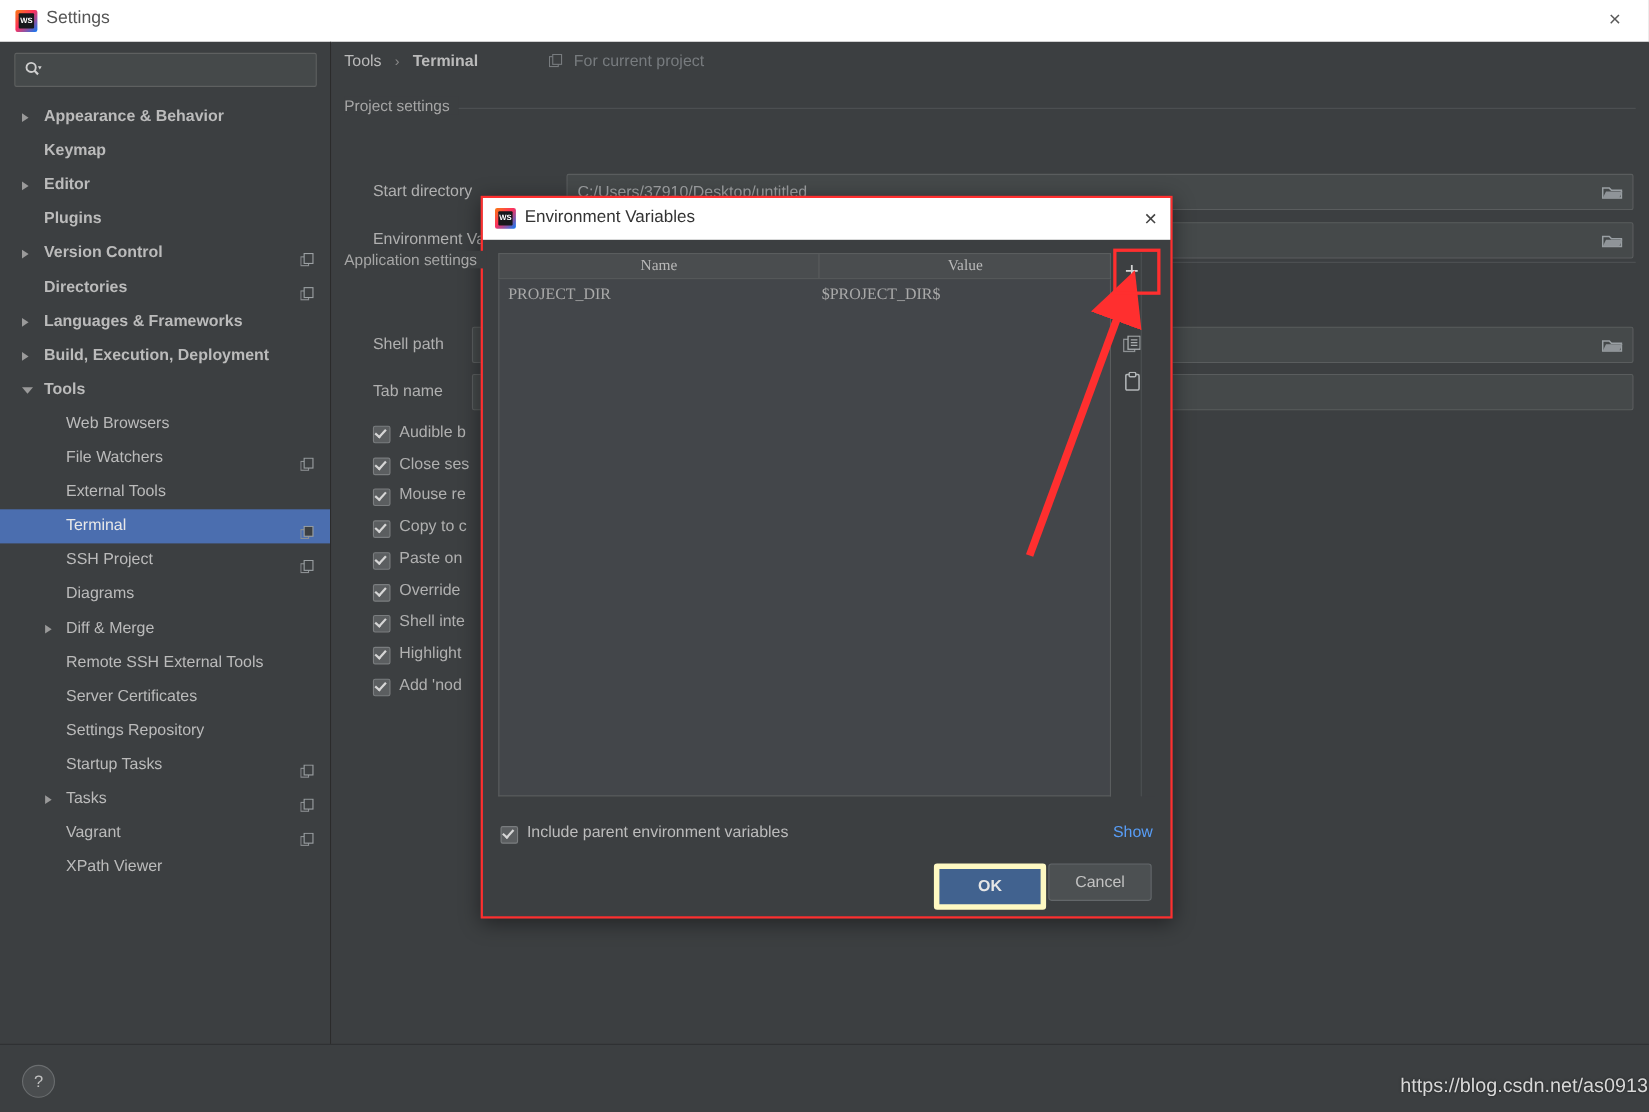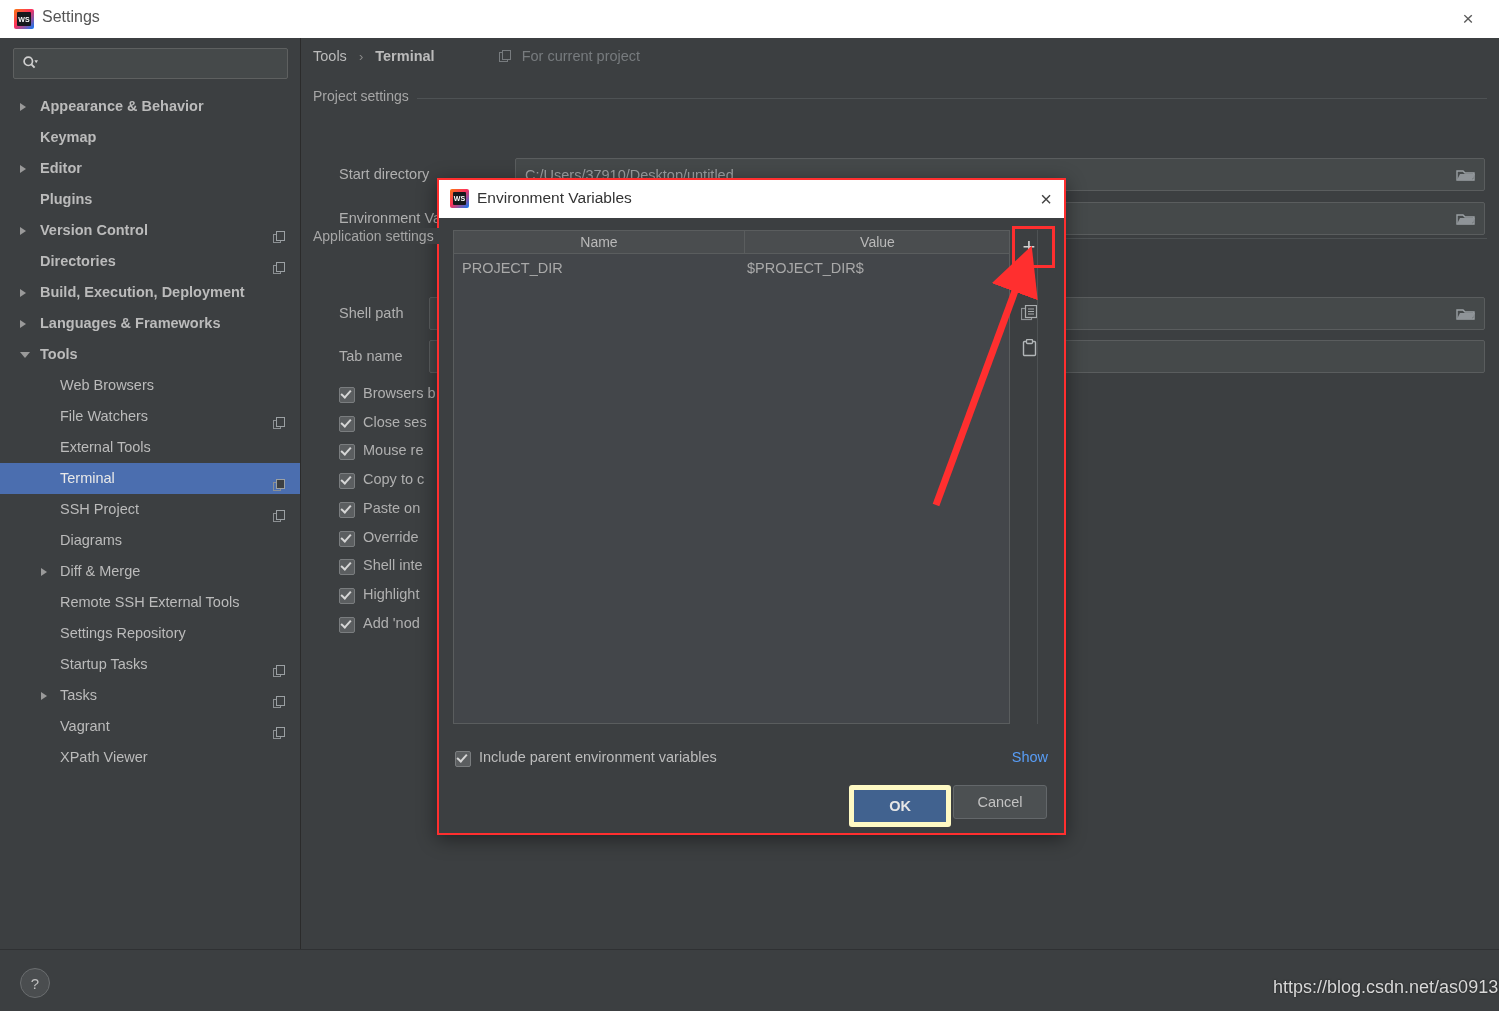--- a/index.html
+++ b/index.html
@@ -152,21 +152,21 @@
   }
   .dlg-logo::after{
     content:"WS";position:absolute;left:3px;top:3px;right:3px;bottom:3px;
     background:#16181c;color:#ffffff;font-size:7px;font-weight:bold;
     display:flex;align-items:center;justify-content:center;border-radius:1px;
   }
   .dlg-name{position:absolute;left:38px;top:9px;font-size:15.5px;color:#333333;}
   .dlg-close{position:absolute;right:12px;top:8px;font-size:20px;color:#444;}
 
   .tablewrap{
-    position:absolute;left:14px;top:50px;width:443px;height:682px;
+    position:absolute;left:14px;top:50px;width:443px;height:682px;font-family:Liberation Serif, serif;
   }
   .thead{
     position:absolute;left:0;top:0;width:557px;height:24px;
     background:#4a4d4f;border:1px solid #5a5d5e;border-bottom:1px solid #5a5d5e;
     box-sizing:border-box;
   }
   .th{
     position:absolute;top:0;height:22px;line-height:22px;text-align:center;
     font-size:14px;color:#b9b9b9;
   }
@@ -241,24 +241,24 @@
           </span><span>Version Control</span><span class="copyicon"><svg width="13" height="13" viewBox="0 0 13 13">
               <rect x="0.5" y="3.5" width="7" height="8" fill="none" stroke="#8c9093"></rect>
               <rect x="3.5" y="0.5" width="8" height="9" fill="#3c3f41" stroke="#9ba0a3"></rect>
             </svg></span></div>
         <div class="node top"><span>Directories</span><span class="copyicon"><svg width="13" height="13" viewBox="0 0 13 13">
               <rect x="0.5" y="3.5" width="7" height="8" fill="none" stroke="#8c9093"></rect>
               <rect x="3.5" y="0.5" width="8" height="9" fill="#3c3f41" stroke="#9ba0a3"></rect>
             </svg></span></div>
         <div class="node top"><span class="arrow">
             <span class="tri"></span>
+          </span><span>Languages &amp; Frameworks</span></div>
+        <div class="node top"><span class="arrow">
+            <span class="tri"></span>
           </span><span>Build, Execution, Deployment</span></div>
-        <div class="node top"><span class="arrow">
-            <span class="tri"></span>
-          </span><span>Languages &amp; Frameworks</span></div>
         <div class="node top"><span class="arrow open">
             <span class="tri"></span>
           </span><span>Tools</span></div>
         <div class="node child"><span>Web Browsers</span></div>
         <div class="node child"><span>File Watchers</span><span class="copyicon"><svg width="13" height="13" viewBox="0 0 13 13">
               <rect x="0.5" y="3.5" width="7" height="8" fill="none" stroke="#8c9093"></rect>
               <rect x="3.5" y="0.5" width="8" height="9" fill="#3c3f41" stroke="#9ba0a3"></rect>
             </svg></span></div>
         <div class="node child"><span>External Tools</span></div>
         <div class="node child selected"><span>Terminal</span><span class="copyicon"><svg width="13" height="13" viewBox="0 0 13 13">
@@ -267,20 +267,21 @@
             </svg></span></div>
         <div class="node child"><span>SSH Project</span><span class="copyicon"><svg width="13" height="13" viewBox="0 0 13 13">
               <rect x="0.5" y="3.5" width="7" height="8" fill="none" stroke="#8c9093"></rect>
               <rect x="3.5" y="0.5" width="8" height="9" fill="#3c3f41" stroke="#9ba0a3"></rect>
             </svg></span></div>
         <div class="node child"><span>Diagrams</span></div>
         <div class="node child"><span class="arrow">
             <span class="tri"></span>
           </span><span>Diff &amp; Merge</span></div>
         <div class="node child"><span>Remote SSH External Tools</span></div>
+        <div class="node child"><span>Server Certificates</span></div>
         <div class="node child"><span>Settings Repository</span></div>
         <div class="node child"><span>Startup Tasks</span><span class="copyicon"><svg width="13" height="13" viewBox="0 0 13 13">
               <rect x="0.5" y="3.5" width="7" height="8" fill="none" stroke="#8c9093"></rect>
               <rect x="3.5" y="0.5" width="8" height="9" fill="#3c3f41" stroke="#9ba0a3"></rect>
             </svg></span></div>
         <div class="node child"><span class="arrow">
             <span class="tri"></span>
           </span><span>Tasks</span><span class="copyicon"><svg width="13" height="13" viewBox="0 0 13 13">
               <rect x="0.5" y="3.5" width="7" height="8" fill="none" stroke="#8c9093"></rect>
               <rect x="3.5" y="0.5" width="8" height="9" fill="#3c3f41" stroke="#9ba0a3"></rect>
@@ -350,21 +351,21 @@
     </div>
 
     <div class="flabel" style="left:38px;top:310px;">Tab name</div>
     <div class="field" style="left:128px;top:302px;width:1054px;height:31px;">
       <span class="ftext"></span>
     </div>
 
     <div id="checkboxes">
         <div class="cbrow" style="left: 38px; top: 345px;">
           <span class="cbbox"></span>
-          <span class="cblabel">Browsers b</span>
+          <span class="cblabel">Audible b</span>
         </div>
         <div class="cbrow" style="left: 38px; top: 373.7px;">
           <span class="cbbox"></span>
           <span class="cblabel">Close ses</span>
         </div>
         <div class="cbrow" style="left: 38px; top: 402.4px;">
           <span class="cbbox"></span>
           <span class="cblabel">Mouse re</span>
         </div>
         <div class="cbrow" style="left: 38px; top: 431.1px;">

